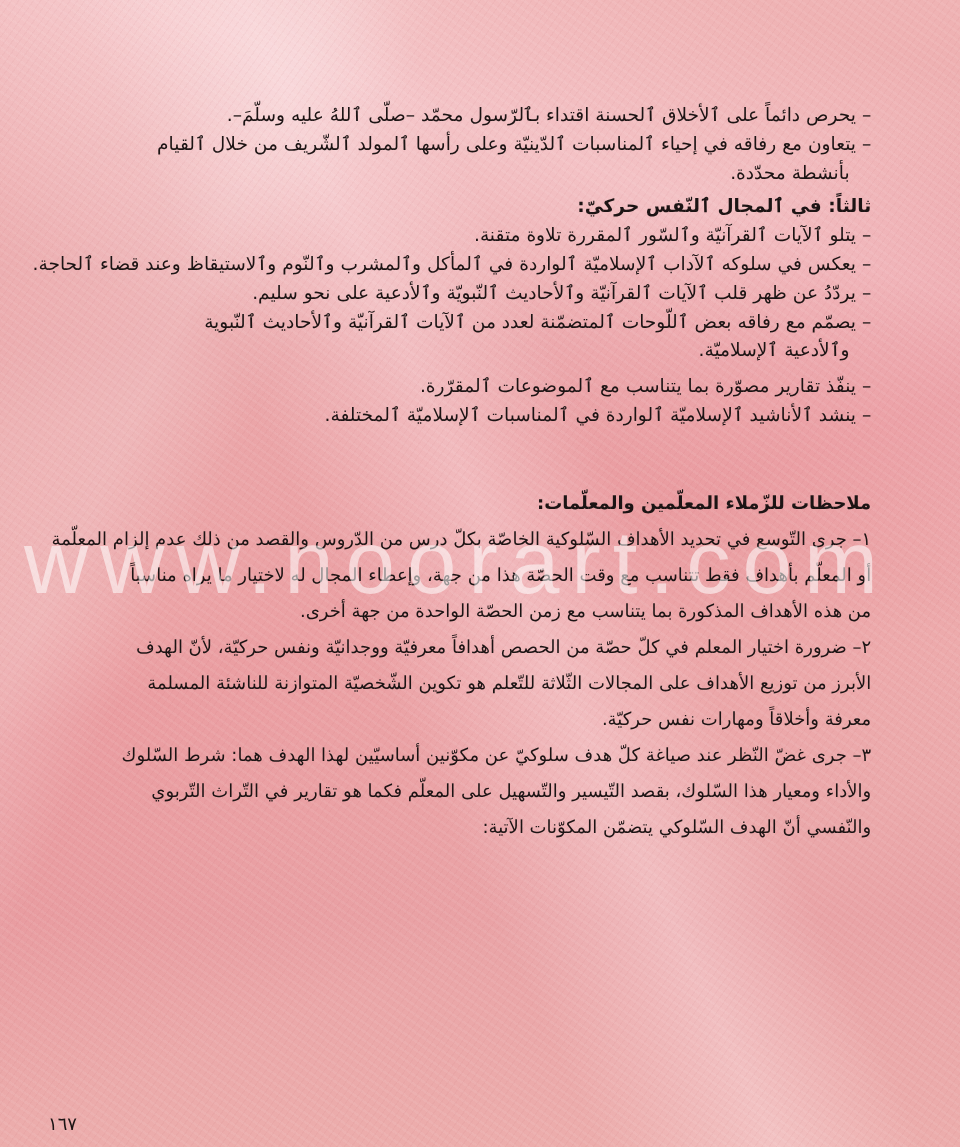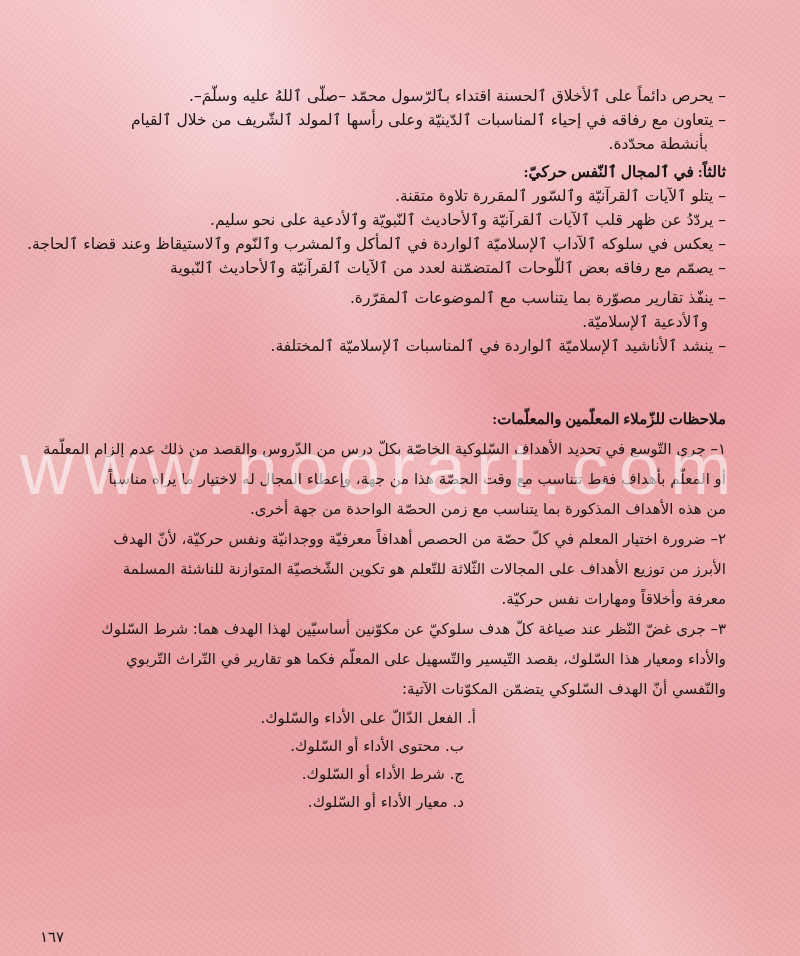--- a/index.html
+++ b/index.html
@@ -17,21 +17,21 @@
     .page { position: absolute; inset: 0; direction: rtl; }
     .texture {
       position: absolute; inset: 0; pointer-events: none;
       background-image:
         repeating-linear-gradient(35deg, rgba(255,255,255,0.06) 0 2px, rgba(0,0,0,0) 2px 6px),
         repeating-linear-gradient(-55deg, rgba(160,60,70,0.04) 0 1px, rgba(0,0,0,0) 1px 5px);
     }
     .block { position: absolute; right: 74px; left: 40px; font-size: 15.5px; line-height: 24px; }
     .line { white-space: nowrap; }
     .indent { padding-right: 18px; }
-    .heading { font-weight: bold; font-family: Liberation Serif, serif; }
+    .heading { font-weight: bold; }
     .watermark {
       position: absolute; left: 20px; top: 432px; width: 780px; direction: ltr;
       font-family: Liberation Sans, sans-serif; font-size: 74px; letter-spacing: 10px;
       color: rgba(255,255,255,0.55); line-height: 1; pointer-events: none; white-space: nowrap;
     }
     .page-number {
       position: absolute; left: 40px; top: 928px; font-size: 15px; direction: rtl;
     }
     .notes { font-size: 15px; line-height: 30px; text-align: justify; text-align-last: right; }
     .sub-list { padding-right: 250px; line-height: 28px; }
@@ -44,49 +44,43 @@
 
   <div class="block" style="top:84px;">
     <div class="line">– يحرص دائماً على ٱلأخلاق ٱلحسنة اقتداء بٱلرّسول محمّد –صلّى ٱللهُ عليه وسلّمَ–.</div>
     <div class="line">– يتعاون مع رفاقه في إحياء ٱلمناسبات ٱلدّينيّة وعلى رأسها ٱلمولد ٱلشّريف من خلال ٱلقيام</div>
     <div class="line indent">بأنشطة محدّدة.</div>
   </div>
 
   <div class="block" style="top:160px;">
     <div class="line heading">ثالثاً: في ٱلمجال ٱلنّفس حركيّ:</div>
     <div class="line">– يتلو ٱلآيات ٱلقرآنيّة وٱلسّور ٱلمقررة تلاوة متقنة.</div>
+    <div class="line">– يعكس في سلوكه ٱلآداب ٱلإسلاميّة ٱلواردة في ٱلمأكل وٱلمشرب وٱلنّوم وٱلاستيقاظ وعند قضاء ٱلحاجة.</div>
     <div class="line">– يردّدُ عن ظهر قلب ٱلآيات ٱلقرآنيّة وٱلأحاديث ٱلنّبويّة وٱلأدعية على نحو سليم.</div>
-    <div class="line">– يعكس في سلوكه ٱلآداب ٱلإسلاميّة ٱلواردة في ٱلمأكل وٱلمشرب وٱلنّوم وٱلاستيقاظ وعند قضاء ٱلحاجة.</div>
     <div class="line">– يصمّم مع رفاقه بعض ٱللّوحات ٱلمتضمّنة لعدد من ٱلآيات ٱلقرآنيّة وٱلأحاديث ٱلنّبوية</div>
+    <div class="line indent">وٱلأدعية ٱلإسلاميّة.</div>
     <div class="line" style="margin-top:6px;">– ينفّذ تقارير مصوّرة بما يتناسب مع ٱلموضوعات ٱلمقرّرة.</div>
-    <div class="line indent">وٱلأدعية ٱلإسلاميّة.</div>
     <div class="line">– ينشد ٱلأناشيد ٱلإسلاميّة ٱلواردة في ٱلمناسبات ٱلإسلاميّة ٱلمختلفة.</div>
   </div>
 
   <div class="block notes" style="top:404px;">
     <div class="line heading">ملاحظات للزّملاء المعلّمين والمعلّمات:</div>
     <div>
       <div class="line">١– جرى التّوسع في تحديد الأهداف السّلوكية الخاصّة بكلّ درس من الدّروس والقصد من ذلك عدم إلزام المعلّمة</div>
       <div class="line">أو المعلّم بأهداف فقط تتناسب مع وقت الحصّة هذا من جهة، وإعطاء المجال له لاختيار ما يراه مناسباً</div>
       <div class="line">من هذه الأهداف المذكورة بما يتناسب مع زمن الحصّة الواحدة من جهة أخرى.</div>
     </div>
     <div>
       <div class="line">٢– ضرورة اختيار المعلم في كلّ حصّة من الحصص أهدافاً معرفيّة ووجدانيّة ونفس حركيّة، لأنّ الهدف</div>
       <div class="line">الأبرز من توزيع الأهداف على المجالات الثّلاثة للتّعلم هو تكوين الشّخصيّة المتوازنة للناشئة المسلمة</div>
       <div class="line">معرفة وأخلاقاً ومهارات نفس حركيّة.</div>
     </div>
     <div>
       <div class="line">٣– جرى غضّ النّظر عند صياغة كلّ هدف سلوكيّ عن مكوّنين أساسيّين لهذا الهدف هما: شرط السّلوك</div>
       <div class="line">والأداء ومعيار هذا السّلوك، بقصد التّيسير والتّسهيل على المعلّم فكما هو تقارير في التّراث التّربوي</div>
       <div class="line">والنّفسي أنّ الهدف السّلوكي يتضمّن المكوّنات الآتية:</div>
     </div>
-    <div class="sub-list">
-      <div class="line">أ. الفعل الدّالّ على الأداء والسّلوك.</div>
-      <div class="line" style="padding-right:12px;">ب. محتوى الأداء أو السّلوك.</div>
-      <div class="line" style="padding-right:12px;">ج. شرط الأداء أو السّلوك.</div>
-      <div class="line" style="padding-right:12px;">د. معيار الأداء أو السّلوك.</div>
-    </div>
   </div>
 
   <div class="watermark">www.noorart.com</div>
 
   <div class="page-number">١٦٧</div>
 </div>
 
 </body></html>

